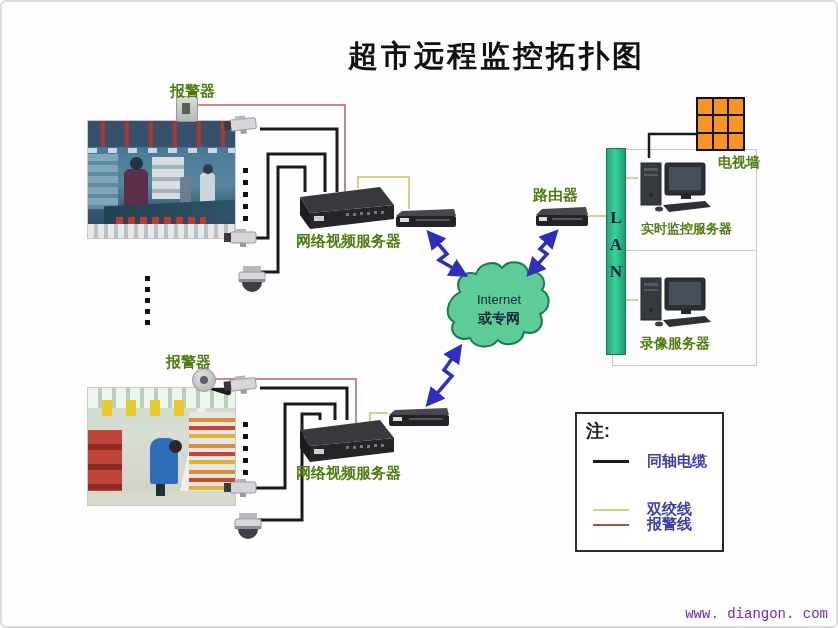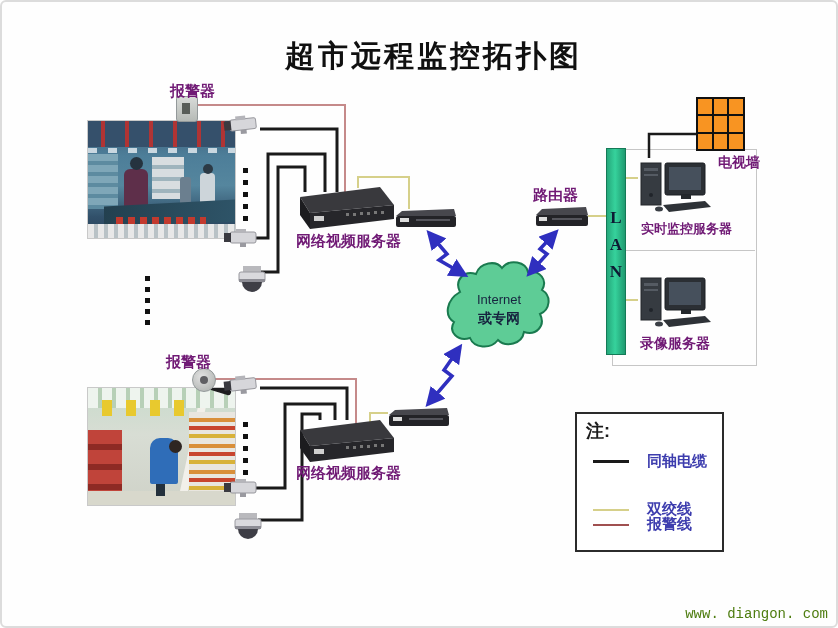--- a/index.html
+++ b/index.html
@@ -1,21 +1,21 @@
 <!DOCTYPE html>
 <html><head>
 <meta charset="utf-8">
 <style>
   html,body{margin:0;padding:0;background:#fff;}
   #canvas{position:relative;width:838px;height:628px;background:#fefefe;
     border:2px solid #dcdcdc;border-radius:6px;box-sizing:border-box;overflow:hidden;
     font-family:"Liberation Sans", sans-serif;}
   .abs{position:absolute;}
-  .lbl{position:absolute;color:#701a75;font-size:15px;font-weight:600;white-space:nowrap;z-index:12;}
-  #title{position:absolute;left:283px;top:34px;width:360px;text-align:left;
+  .lbl{position:absolute;color:#4d7c0f;font-size:15px;font-weight:600;white-space:nowrap;z-index:12;}
+  #title{position:absolute;left:283px;top:34px;width:360px;text-align:right;
     font-family:"Liberation Serif","DejaVu Serif",serif;font-weight:bold;font-size:30px;
     color:#101010;letter-spacing:3px;z-index:12;}
   
   .photo{position:absolute;width:147px;height:117px;overflow:hidden;border:1px solid #c9c9c9;z-index:1;}
   #photo1{left:85px;top:118px;background:linear-gradient(180deg,#3f5d77 0%,#4d7e99 30%,#55869e 55%,#31506a 82%,#274259 100%);}
   .p1-ceiling{position:absolute;left:0;top:0;width:100%;height:26px;background:
     repeating-linear-gradient(90deg,#35506b 0 13px,#b03434 13px 17px,#35506b 17px 24px);}
   .p1-lights{position:absolute;left:0;top:27px;width:100%;height:5px;background:
     repeating-linear-gradient(90deg,#dfe8ee 0 9px,transparent 9px 20px);opacity:.85;}
   .p1-shelf-left{position:absolute;left:0;top:33px;width:30px;height:55px;background:
@@ -69,21 +69,21 @@
   
   #legend{left:573px;top:410px;width:149px;height:140px;border:2px solid #2b2b2b;background:#fff;z-index:12;box-sizing:border-box;}
   #legend .note{position:absolute;left:9px;top:5px;font-size:18px;font-weight:bold;color:#1b1b1b;}
   .leg-row{position:absolute;left:16px;display:flex;align-items:center;gap:18px;}
   .leg-swatch{width:36px;}
   .sw-coax{border-top:3px solid #1a1a1a;}
   .sw-tp{border-top:2px solid #d6d08a;}
   .sw-al{border-top:2px solid #a05050;}
   .leg-row span{color:#3d3dae;font-size:15px;font-weight:600;}
   #watermark{position:absolute;right:8px;bottom:4px;font-family:"Liberation Mono",monospace;
-    font-size:14px;color:#4d7c0f;z-index:12;}
+    font-size:14px;color:#6d28d9;z-index:12;}
   svg.overlay{position:absolute;left:0;top:0;z-index:5;pointer-events:none;}
   .dev-svg{display:block;}
 </style>
 </head>
 <body>
 
 <div id="canvas">
 
   <div id="title">超市远程监控拓扑图</div>
 

